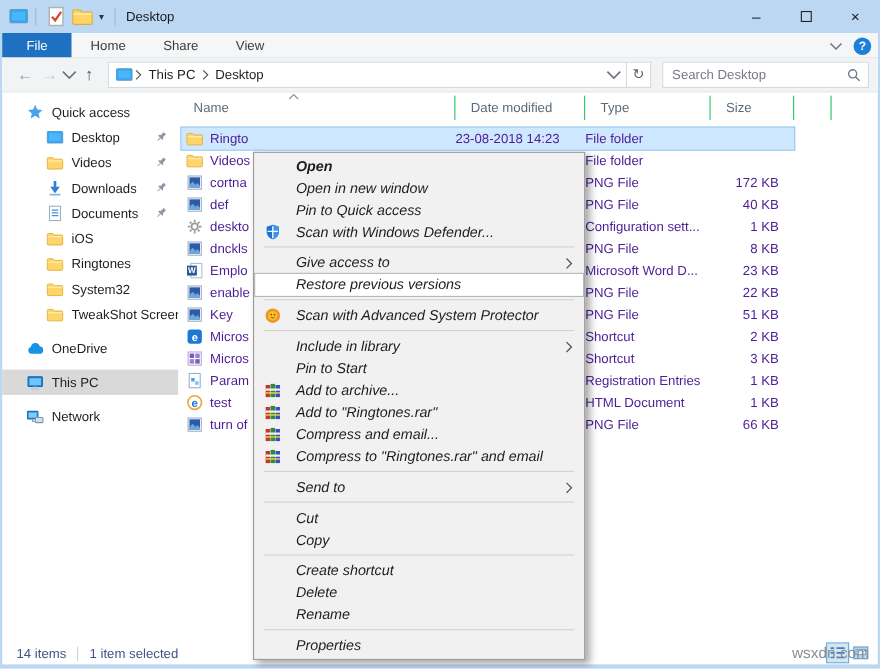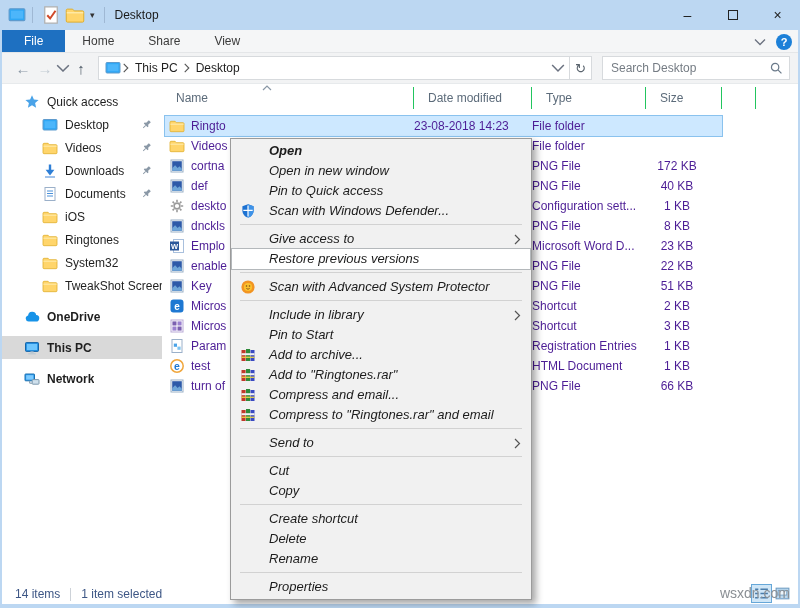--- a/index.html
+++ b/index.html
@@ -47,35 +47,35 @@
   .search-icon { width:14px; height:14px; display:inline-flex; }
 
   
   .content { flex:1; display:flex; min-height:0; }
   .sidebar { width:160px; padding-top:6px; position:relative; flex:none; }
   .side-item { height:23px; display:flex; align-items:center; font-size:12px; color:#1f1f1f; padding-left:22px; position:relative; }
   .side-item.level1 { padding-left:40px; }
   .side-item .icon { width:16px; height:16px; margin-right:7px; flex:none; }
   .side-item .pin { position:absolute; right:9px; width:13px; height:13px; }
   .side-item.selected { background:#d9d9d9; }
-  .side-item.gap { margin-top:8px;font-weight:bold; }
+  .side-item.gap { margin-top:8px; }
   .side-item .lbl { white-space:nowrap; overflow:hidden; }
 
   .file-area { flex:1; position:relative; min-width:0; }
   .cols-header { display:flex; height:28px; align-items:center; font-size:12px; color:#5c6b7a; position:relative; }
   .col-h { height:22px; display:flex; align-items:center; padding-left:14px; border-right:1px solid #22c55e; position:relative; }
   .sort-chev { position:absolute; left:100px; top:-2px; width:10px; height:6px; }
   .rows { padding-top:4px; }
   .file-row { display:flex; align-items:center; height:20px; font-size:12px; color:#4c1d95; margin-left:3px; width:557px; }
   .file-row.selected { background:#cde8ff; outline:1px solid #8ac2ee; }
   .cell-name { flex:0 0 249px; display:flex; align-items:center; padding-left:4px; overflow:hidden; white-space:nowrap; }
   .cell-name .icon { width:16px; height:16px; margin-right:6px; flex:none; }
   .cell-date { flex:0 0 118px; white-space:nowrap; overflow:hidden; }
   .cell-type { flex:0 0 114px; white-space:nowrap; overflow:hidden; }
-  .cell-size { flex:0 0 76px; text-align:center; padding-right:14px; white-space:nowrap; }
+  .cell-size { flex:0 0 76px; text-align:right; padding-right:14px; white-space:nowrap; }
 
   
   .menu { position:absolute; left:230px; top:138px; width:302px; background:#f1f1f1; border:1px solid #9b9b9b; box-shadow:4px 4px 7px rgba(0,0,0,.35); padding:2px 1px; z-index:50;font-style:italic; }
   .menu-item { position:relative; height:20px; line-height:20px; font-size:13px; color:#1c1c1c; padding-left:37px; white-space:nowrap; }
   .menu-item.bold { font-weight:bold; }
   .menu-item.hover { background:#fff; outline:1px solid #b4b8bb; }
   .menu-item .mi-icon { position:absolute; left:8px; top:2px; width:16px; height:16px; }
   .menu-item .sub { position:absolute; right:9px; top:5px; width:7px; height:11px; }
   .menu-sep { height:1px; background:#d2d2d2; margin:3px 8px 4px 8px; }
 

